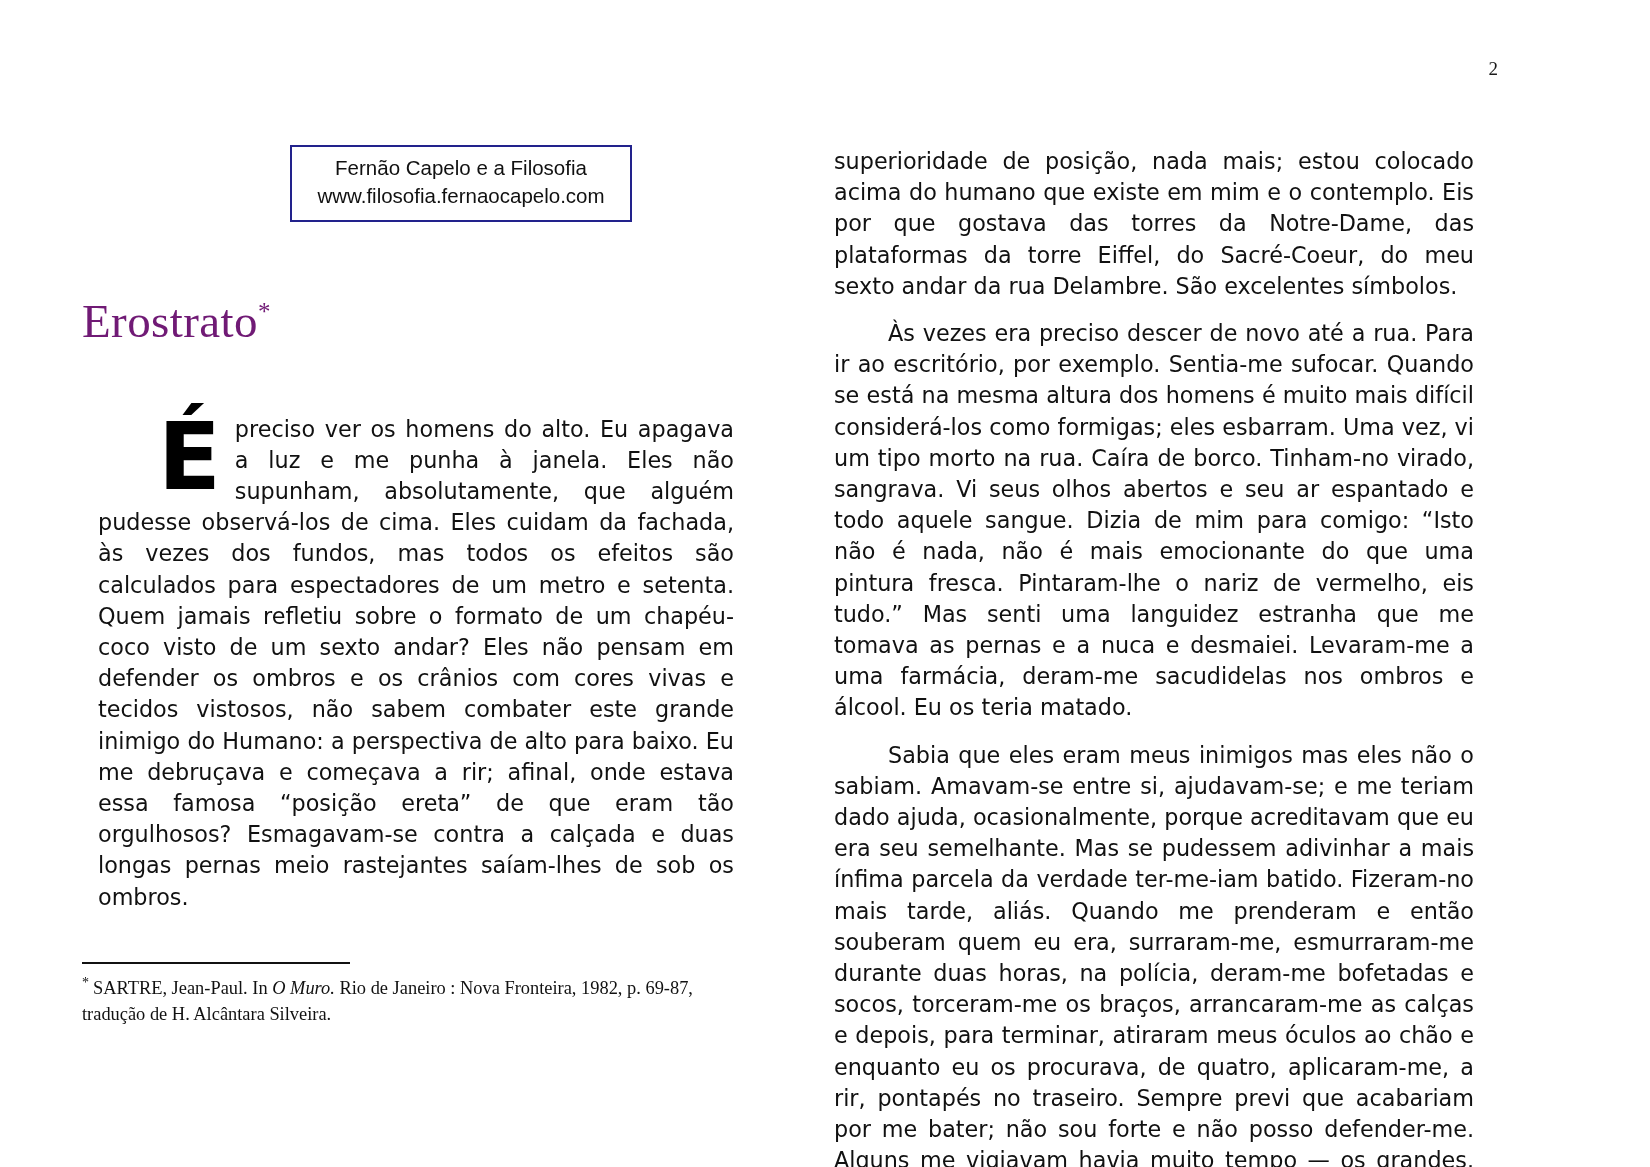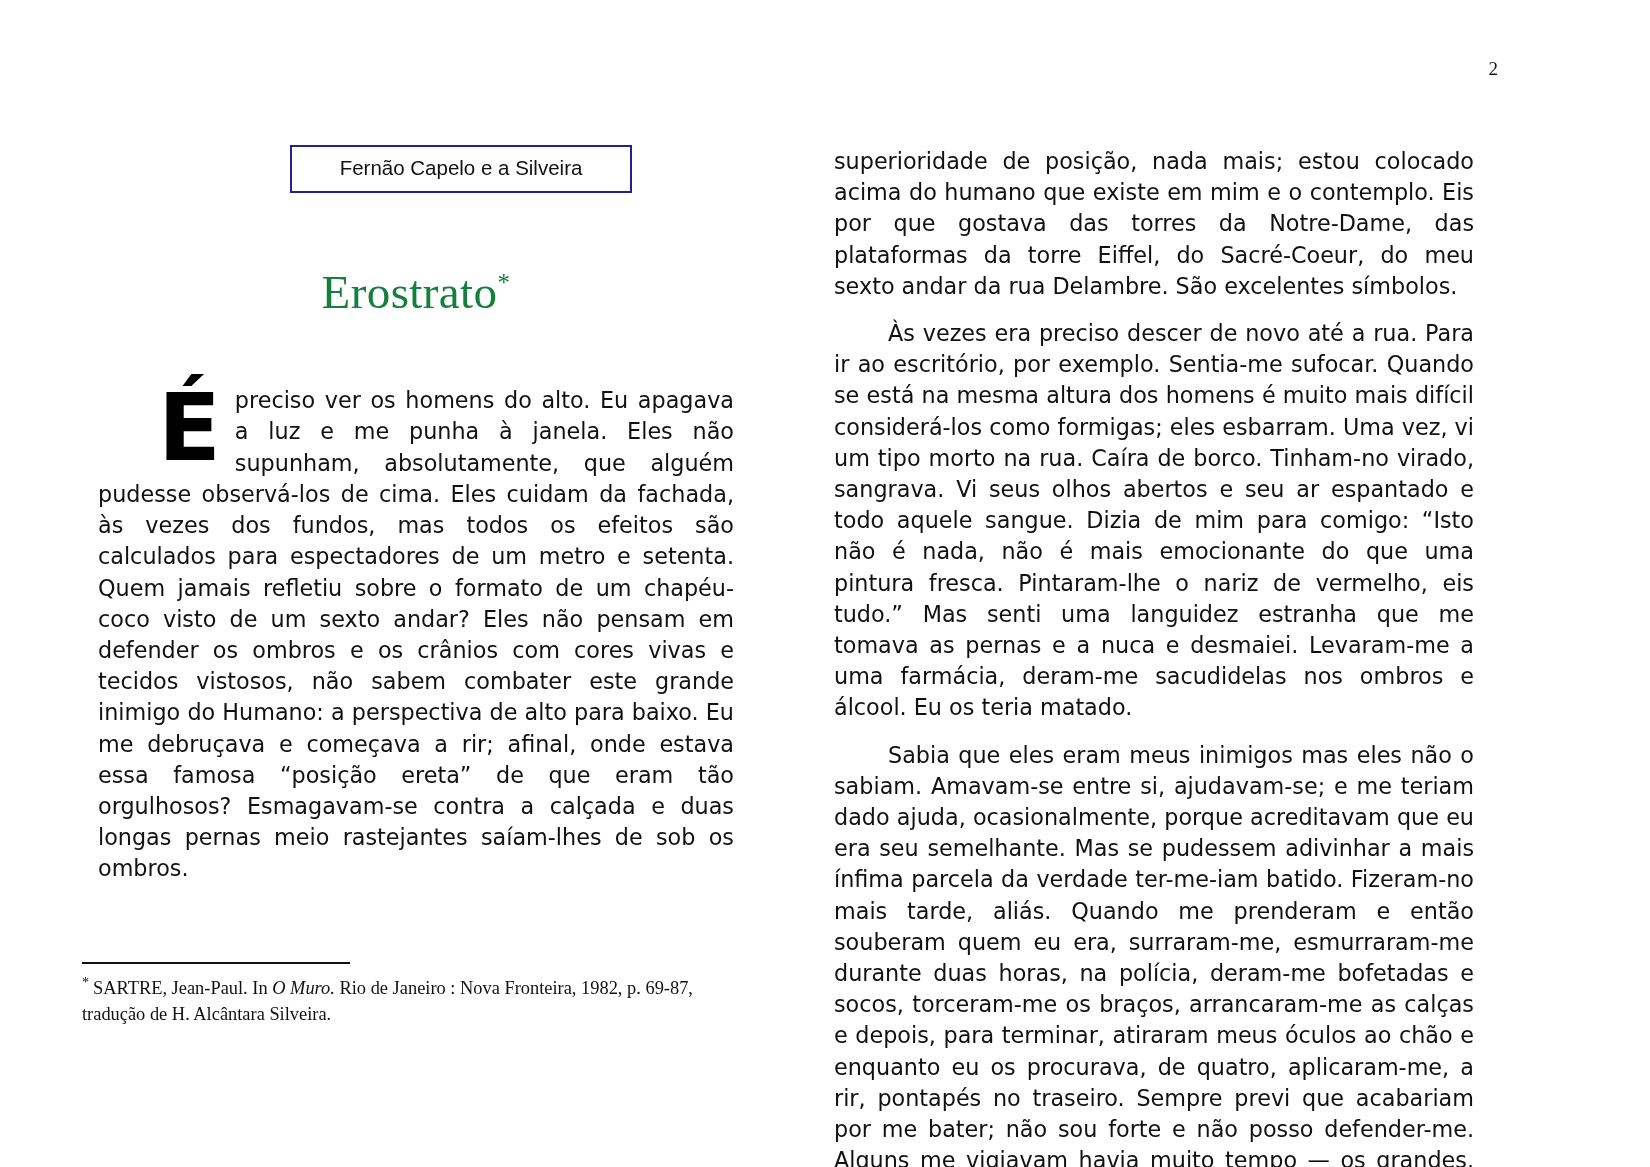--- a/index.html
+++ b/index.html
@@ -46,25 +46,25 @@
     text-align: center;
     font-family: "Liberation Sans", sans-serif;
     font-size: 20.5px;
     line-height: 1.38;
     color: #111111;
     box-sizing: border-box;
   }
 
   .doc-title {
     margin: 72px 0 0 0;
-    text-align: center;
+    text-align: left;
     font-family: "Liberation Serif", serif;
     font-size: 47px;
     font-weight: normal;
-    color: #15803d;
+    color: #701a75;
     letter-spacing: 0.4px;
   }
   .doc-title .fn-mark {
     font-size: 25px;
     vertical-align: super;
     line-height: 0;
   }
 
   .body-text {
     font-family: "DejaVu Sans", sans-serif;
@@ -131,21 +131,22 @@
 </head>
 <body>
 
 <div class="page">
 
   <div class="page-number">2</div>
 
   <div class="col-left">
 
     <div class="header-box">
-      <div>Fernão Capelo e a Silveira</div>
+      <div>Fernão Capelo e a Filosofia</div>
+      <div>www.filosofia.fernaocapelo.com</div>
     </div>
 
     <h1 class="doc-title"><span>Erostrato</span><span class="fn-mark">*</span></h1>
 
     <div class="body-text">
       <p class="first"><span class="dropcap">É</span><span>preciso ver os homens do alto. Eu apagava a luz e me punha à janela. Eles não supunham, absolutamente, que alguém pudesse observá-los de cima. Eles cuidam da fachada, às vezes dos fundos, mas todos os efeitos são calculados para espectadores de um metro e setenta. Quem jamais refletiu sobre o formato de um chapéu-coco visto de um sexto andar? Eles não pensam em defender os ombros e os crânios com cores vivas e tecidos vistosos, não sabem combater este grande inimigo do Humano: a perspectiva de alto para baixo. Eu me debruçava e começava a rir; afinal, onde estava essa famosa “posição ereta” de que eram tão orgulhosos? Esmagavam-se contra a calçada e duas longas pernas meio rastejantes saíam-lhes de sob os ombros.</span></p>
     </div>
   </div>
 
   <div class="col-right">

